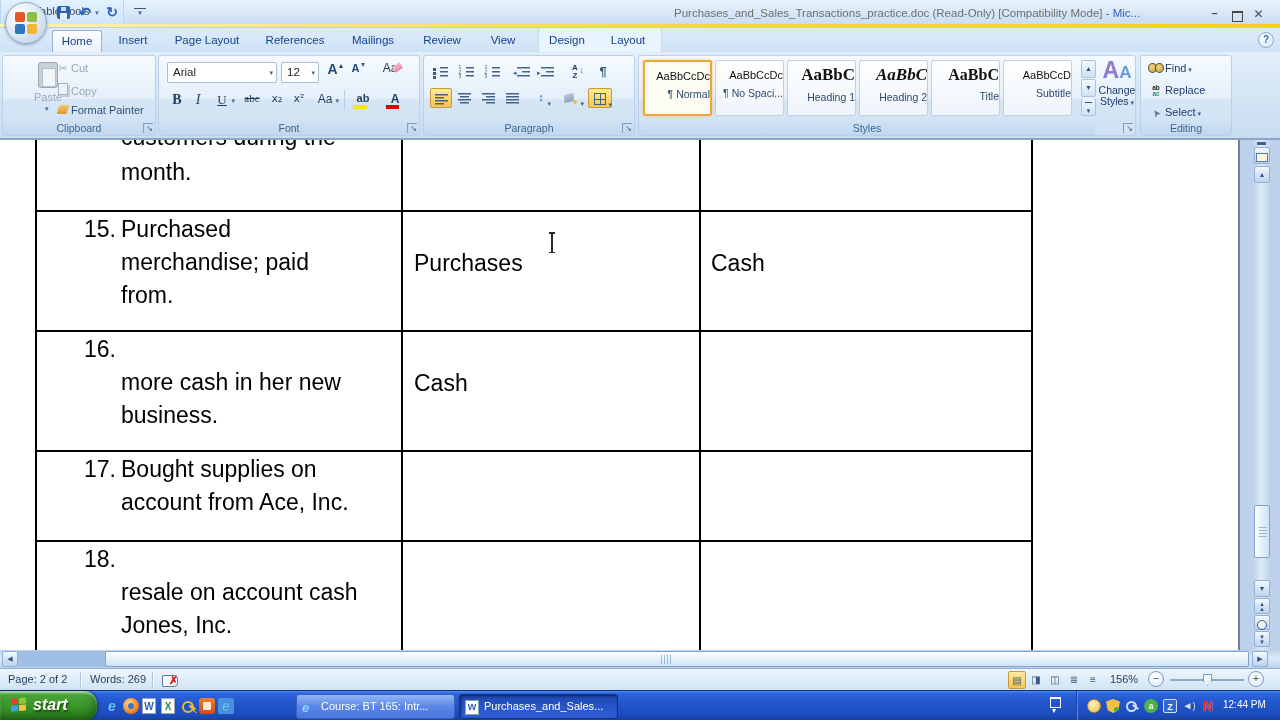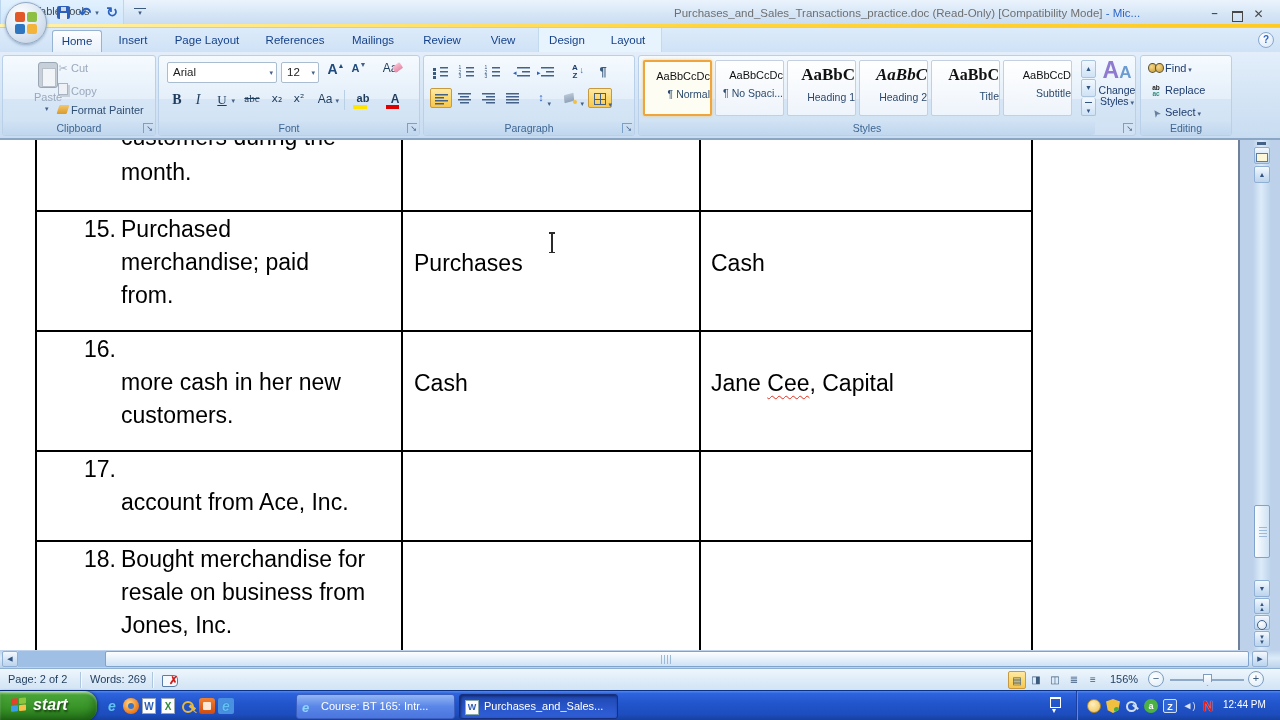--- a/index.html
+++ b/index.html
@@ -493,32 +493,29 @@
 
   <div class="dt" style="left:84px;top:76px;">15.</div>
   <div class="dt" style="left:121px;top:76px;">Purchased</div>
   <div class="dt" style="left:121px;top:109px;">merchandise; paid</div>
   <div class="dt" style="left:121px;top:142px;">from.</div>
   <div class="dt" style="left:414px;top:110px;">Purchases</div>
   <div class="dt" style="left:711px;top:110px;">Cash</div>
 
   <div class="dt" style="left:84px;top:196px;">16.</div>
   <div class="dt" style="left:121px;top:229px;">more cash in her new</div>
-  <div class="dt" style="left:121px;top:262px;">customers.</div>
+  <div class="dt" style="left:121px;top:262px;">business.</div>
   <div class="dt" style="left:414px;top:230px;">Cash</div>
-  <div class="dt" style="left:711px;top:230px;">
-    <span>Jane </span><span class="sq">Cee</span><span>, Capital</span>
-  </div>
 
   <div class="dt" style="left:84px;top:316px;">17.</div>
+  <div class="dt" style="left:121px;top:316px;">Bought supplies on</div>
   <div class="dt" style="left:121px;top:349px;">account from Ace, Inc.</div>
 
   <div class="dt" style="left:84px;top:406px;">18.</div>
-  <div class="dt" style="left:121px;top:406px;">Bought merchandise for</div>
-  <div class="dt" style="left:121px;top:439px;">resale on business from</div>
+  <div class="dt" style="left:121px;top:439px;">resale on account cash</div>
   <div class="dt" style="left:121px;top:472px;">Jones, Inc.</div>
 
   <div id="ibeam" class="abs"></div>
   <div id="page-right-edge" class="abs"></div>
   <div id="doc-bg-right" class="abs"></div>
 </div>
 
 <div id="vscroll" class="abs">
   <div id="vsplit"></div>
   <div id="vruler" class="sbtn"></div>

